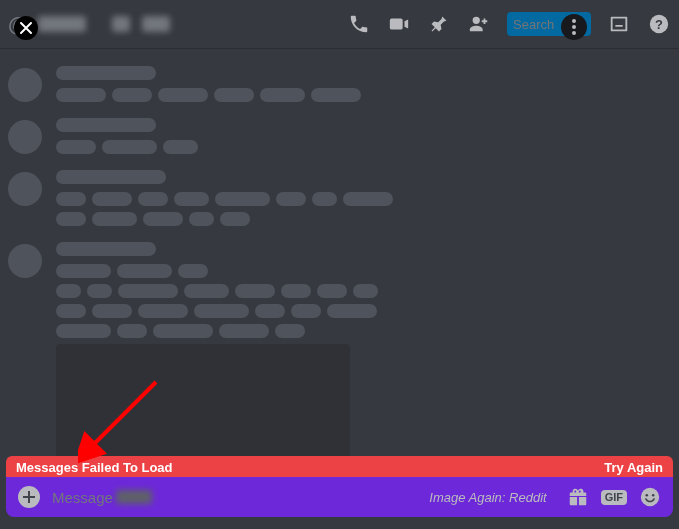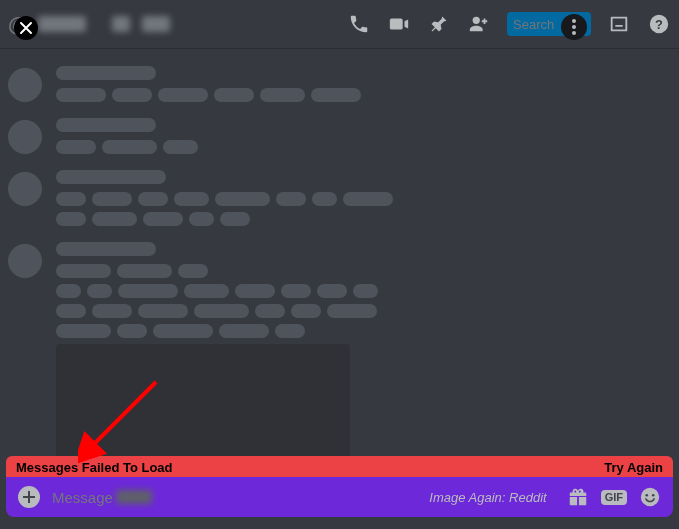--- a/index.html
+++ b/index.html
@@ -164,21 +164,21 @@
     left: 6px;
     right: 6px;
     bottom: 51px;
     height: 22px;
     background: #ed4245;
     border-radius: 6px 6px 0 0;
     display: flex;
     align-items: center;
     justify-content: space-between;
     padding: 0 10px;
-    color: #000000;
+    color: #ffffff;
     font-size: 13px;
     font-weight: 600;
   }
   .error-bar .retry { cursor: pointer; }
 
   
   .input-wrap {
     position: absolute;
     left: 6px;
     right: 6px;

